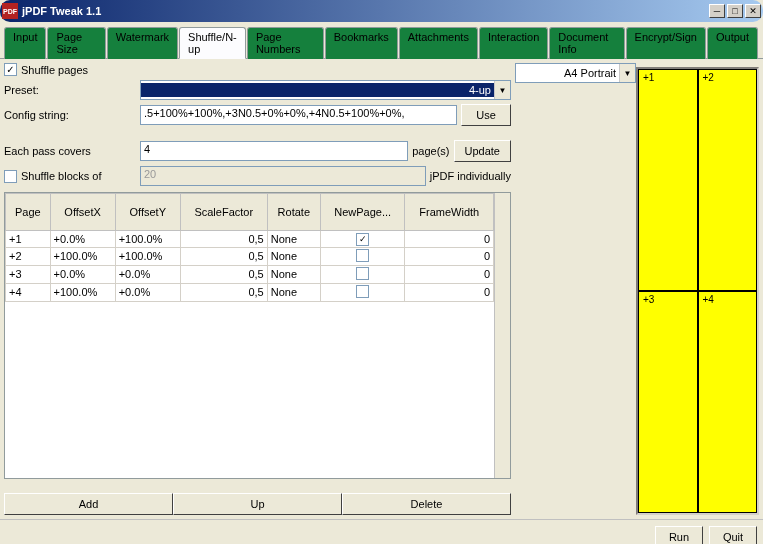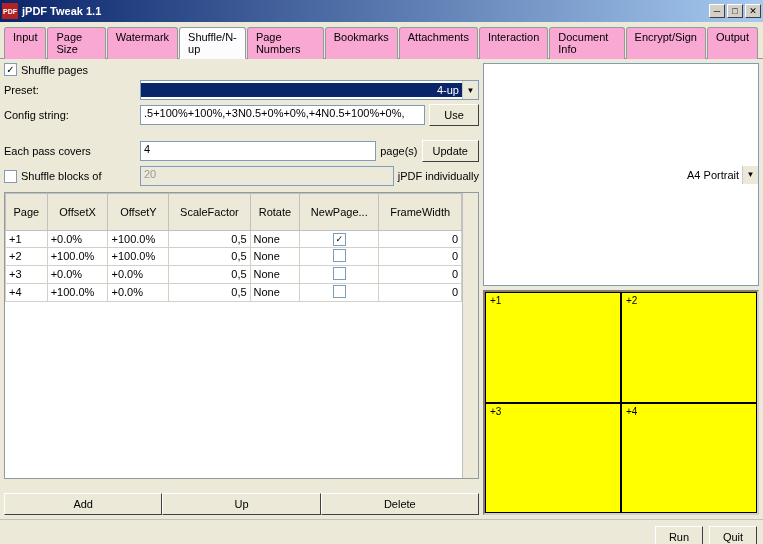--- a/index.html
+++ b/index.html
@@ -1,30 +1,30 @@
 <!DOCTYPE html>
 <html><head>
 <meta charset="utf-8">
 <style>
 * { box-sizing: border-box; margin: 0; padding: 0; font-family: Tahoma, Arial, sans-serif; font-size: 11px; }
 body { background: #ece9d8; width: 763px; height: 544px; overflow: hidden; }
 
-.titlebar { background: linear-gradient(to right, #0a246a, #a6caf0); height: 22px; display: flex; align-items: center; padding: 0 2px; color: white; }
+.titlebar { background: linear-gradient(to right, #0a246a, #a6caf0); height: 22px; display: flex; align-items: center; padding: 0 2px; color: white; border-radius: 10px; }
 .titlebar-icon { width: 16px; height: 16px; background: #b22222; margin-right: 4px; display: inline-flex; align-items: center; justify-content: center; font-size: 7px; color: white; font-weight: bold; }
 .titlebar-text { flex: 1; font-weight: bold; }
 .titlebar-btns { display: flex; gap: 0; }
 .titlebar-btn { width: 16px; height: 14px; background: #d4d0c8; border: 1px solid #fff; border-right-color: #404040; border-bottom-color: #404040; display: flex; align-items: center; justify-content: center; font-size: 9px; margin-left: 2px; cursor: pointer; color: black; }
 
 .tabs { display: flex; padding: 4px 4px 0 4px; border-bottom: 1px solid #919b9c; background: #ece9d8; }
-.tab { padding: 3px 8px; border: 1px solid #919b9c; border-bottom: none; background: #f9a8d4; margin-right: 1px; cursor: pointer; border-radius: 3px 3px 0 0; position: relative; top: 1px; }
+.tab { padding: 3px 8px; border: 1px solid #919b9c; border-bottom: none; background: #15803d; margin-right: 1px; cursor: pointer; border-radius: 3px 3px 0 0; position: relative; top: 1px; }
 .tab.active { background: #fcfcfe; border-bottom: 1px solid #fcfcfe; z-index: 1; }
 
 .main { display: flex; padding: 4px; height: 460px; gap: 4px; }
 .left-panel { flex: 1; display: flex; flex-direction: column; }
-.right-panel { width: 276px; display: flex; flex-direction: column; }
+.right-panel { width: 244px; display: flex; flex-direction: row; }
 
 .row { display: flex; align-items: center; margin-bottom: 4px; gap: 4px; }
 .checkbox { width: 13px; height: 13px; border: 1px solid #7f9db9; background: white; display: inline-flex; align-items: center; justify-content: center; font-size: 10px; cursor: pointer; }
 .label { color: #000; }
 .label-col { width: 132px; }
 
 .dropdown { flex: 1; height: 20px; border: 1px solid #7f9db9; background: white; display: flex; align-items: center; position: relative; text-align: right; }
 .dropdown.selected-combo .dropdown-text { background: #0a246a; color: white; }
 .dropdown-text { flex: 1; padding: 1px 3px; }
 .dropdown-arrow { width: 16px; height: 18px; background: #ece9d8; border-left: 1px solid #c8c8c8; display: flex; align-items: center; justify-content: center; font-size: 8px; cursor: pointer; }

